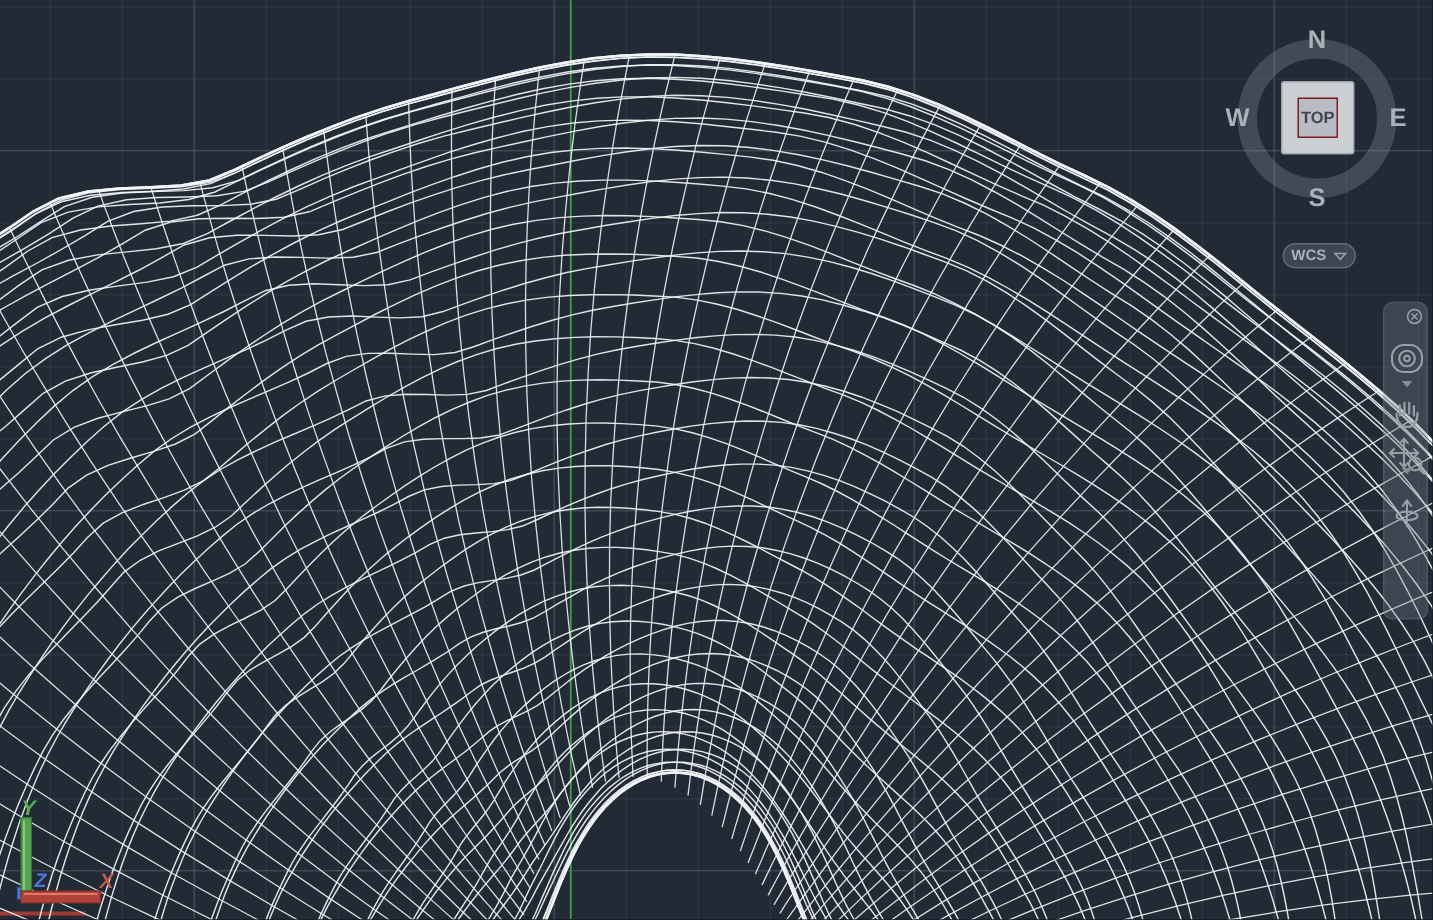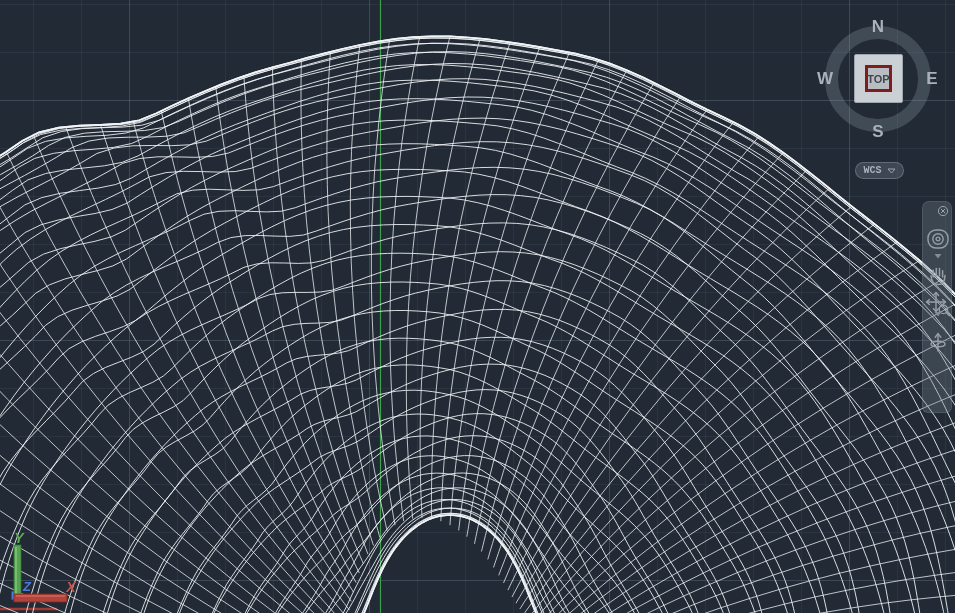--- a/index.html
+++ b/index.html
@@ -19,29 +19,29 @@
   .vc-letter{
     position:absolute;transform:translate(-50%,-50%);
     font-size:17px;font-weight:bold;color:#a9b2ba;letter-spacing:0;
   }
   .vc-face{
     position:absolute;left:48px;top:46px;width:49px;height:49px;
     background:#cbd0d4;border:1px solid #9fa6ad;border-radius:2px;
     display:flex;align-items:center;justify-content:center;
   }
   .vc-face-inner{
-    width:27px;height:27px;background:#b7bdc3;border:3px solid #7f1d1d;
+    width:27px;height:27px;background:#b7bdc3;border:1px solid #7f1d1d;
     display:flex;align-items:center;justify-content:center;
   }
   .vc-face-label{font-size:11px;font-weight:bold;color:#40474f;}
   
   .wcs{
     position:absolute;left:855px;top:162px;width:49px;height:17px;
     background:rgba(165,175,186,0.22);border:1px solid rgba(185,193,202,0.30);
-    border-radius:9px;display:flex;align-items:center;justify-content:center;gap:5px;font-family:Liberation Mono, monospace;
+    border-radius:9px;display:flex;align-items:center;justify-content:center;gap:5px;
   }
   .wcs-label{font-size:10px;font-weight:bold;color:#aab3bb;}
   
   .navbar{
     position:absolute;left:922px;top:201px;width:30px;height:212px;
     background:rgba(112,122,134,0.35);
     border:1px solid rgba(200,210,220,0.12);
     border-radius:7px 7px 6px 6px;
   }
   .nav-item{position:absolute;left:0;width:30px;display:flex;justify-content:center;}

